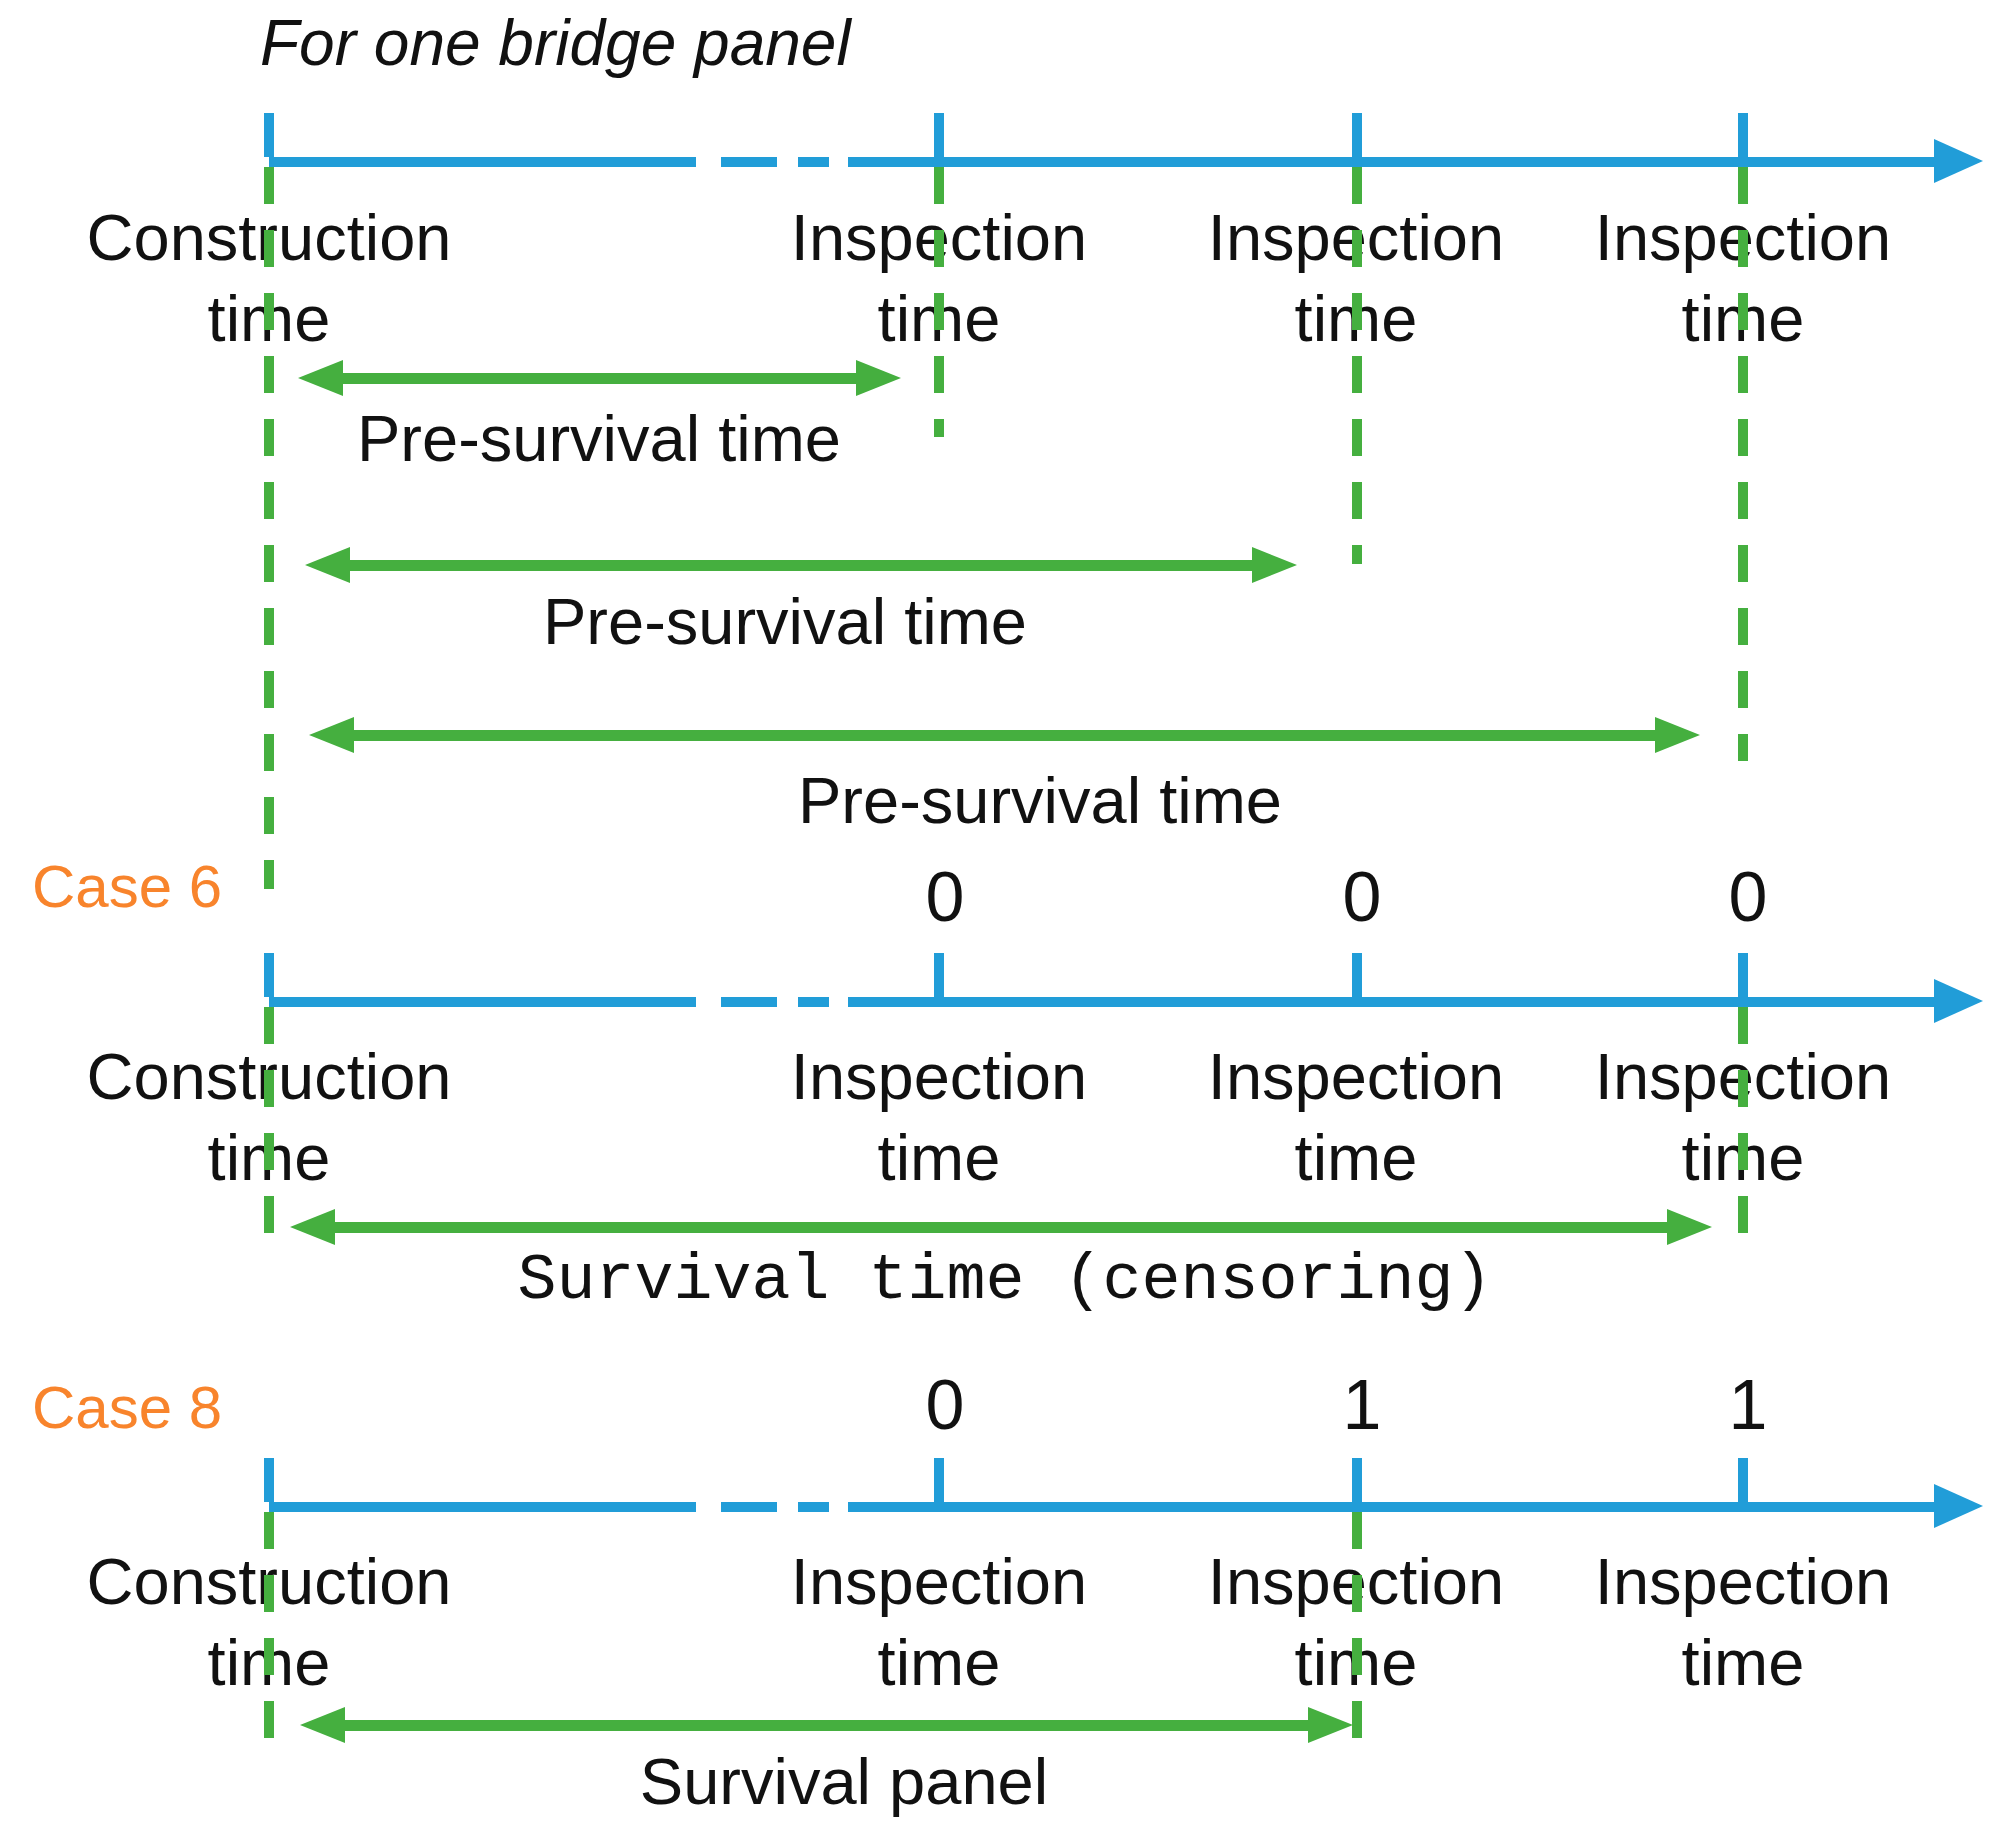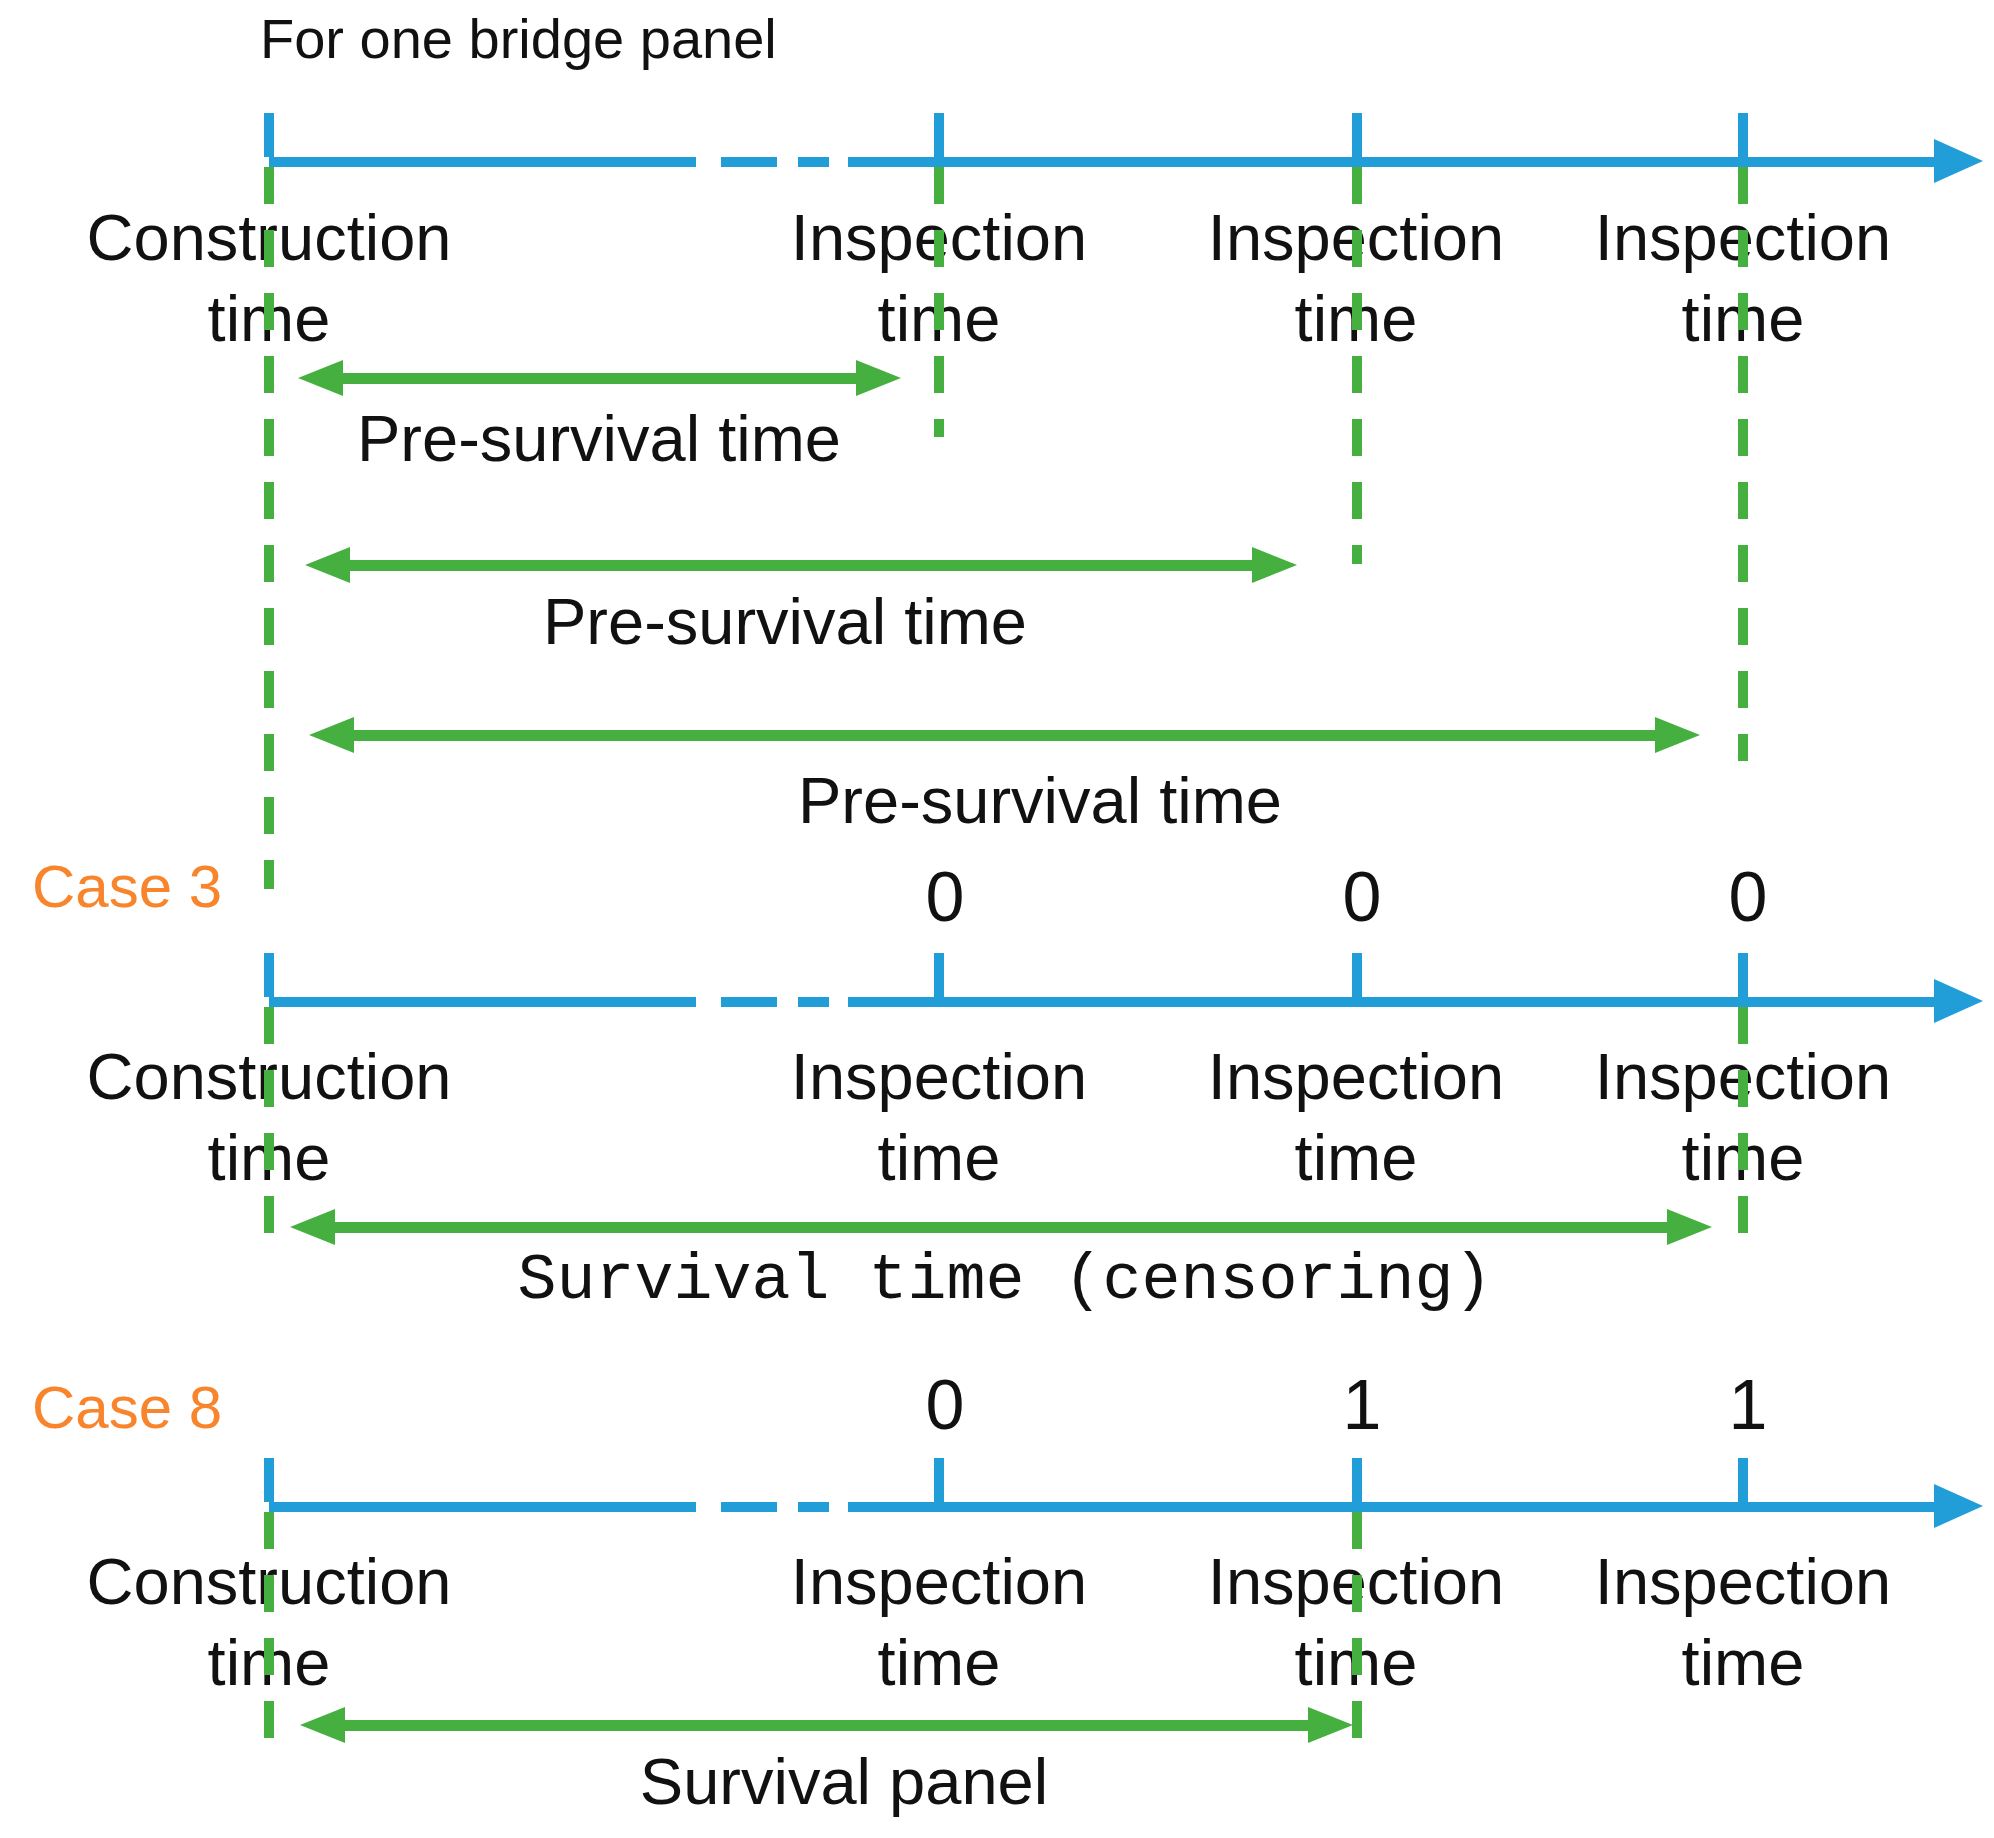--- a/index.html
+++ b/index.html
@@ -12,21 +12,21 @@
   #canvas{
     position:relative;
     width:1995px;height:1839px;
     background:#ffffff;
     font-family:"Liberation Sans", sans-serif;
     color:var(--ink);
     overflow:hidden;
   }
   .abs{position:absolute;}
   .title{
-    font-size:56px;line-height:1.1;white-space:nowrap;color:var(--ink);
+    font-size:64px;line-height:1.1;white-space:nowrap;color:var(--ink);font-style:italic;
   }
   .case-label{
     font-size:60px;line-height:1.1;white-space:nowrap;color:var(--orange);
   }
   .axis-seg{height:10px;background:var(--blue);}
   .axis-head{
     width:0;height:0;
     border-left:49px solid var(--blue);
     border-top:22.4px solid transparent;
     border-bottom:22.4px solid transparent;
@@ -129,21 +129,21 @@
     </div>
     <div class="abs arrow-caption" style="left:1040px;top:760px;">Pre-survival time</div>
 
     <div class="abs vdash" style="left:264px;top:167px;height:722px;"></div>
     <div class="abs vdash" style="left:934px;top:167px;height:270px;"></div>
     <div class="abs vdash" style="left:1352px;top:167px;height:397px;"></div>
     <div class="abs vdash" style="left:1738px;top:167px;height:594px;"></div>
   </div>
 
   <div>
-    <div class="abs case-label" style="left:32px;top:854px;">Case 3</div>
+    <div class="abs case-label" style="left:32px;top:854px;">Case 6</div>
 
     <div class="abs num-label" style="left:945px;top:859px;">0</div>
     <div class="abs num-label" style="left:1362px;top:859px;">0</div>
     <div class="abs num-label" style="left:1748px;top:859px;">0</div>
 
     <div class="abs axis-seg" style="left:269px;top:997px;width:427px;"></div>
     <div class="abs axis-seg" style="left:721px;top:997px;width:56px;"></div>
     <div class="abs axis-seg" style="left:798px;top:997px;width:31px;"></div>
     <div class="abs axis-seg" style="left:848px;top:997px;width:1087px;"></div>
     <div class="abs axis-head" style="left:1934px;top:979px;"></div>

